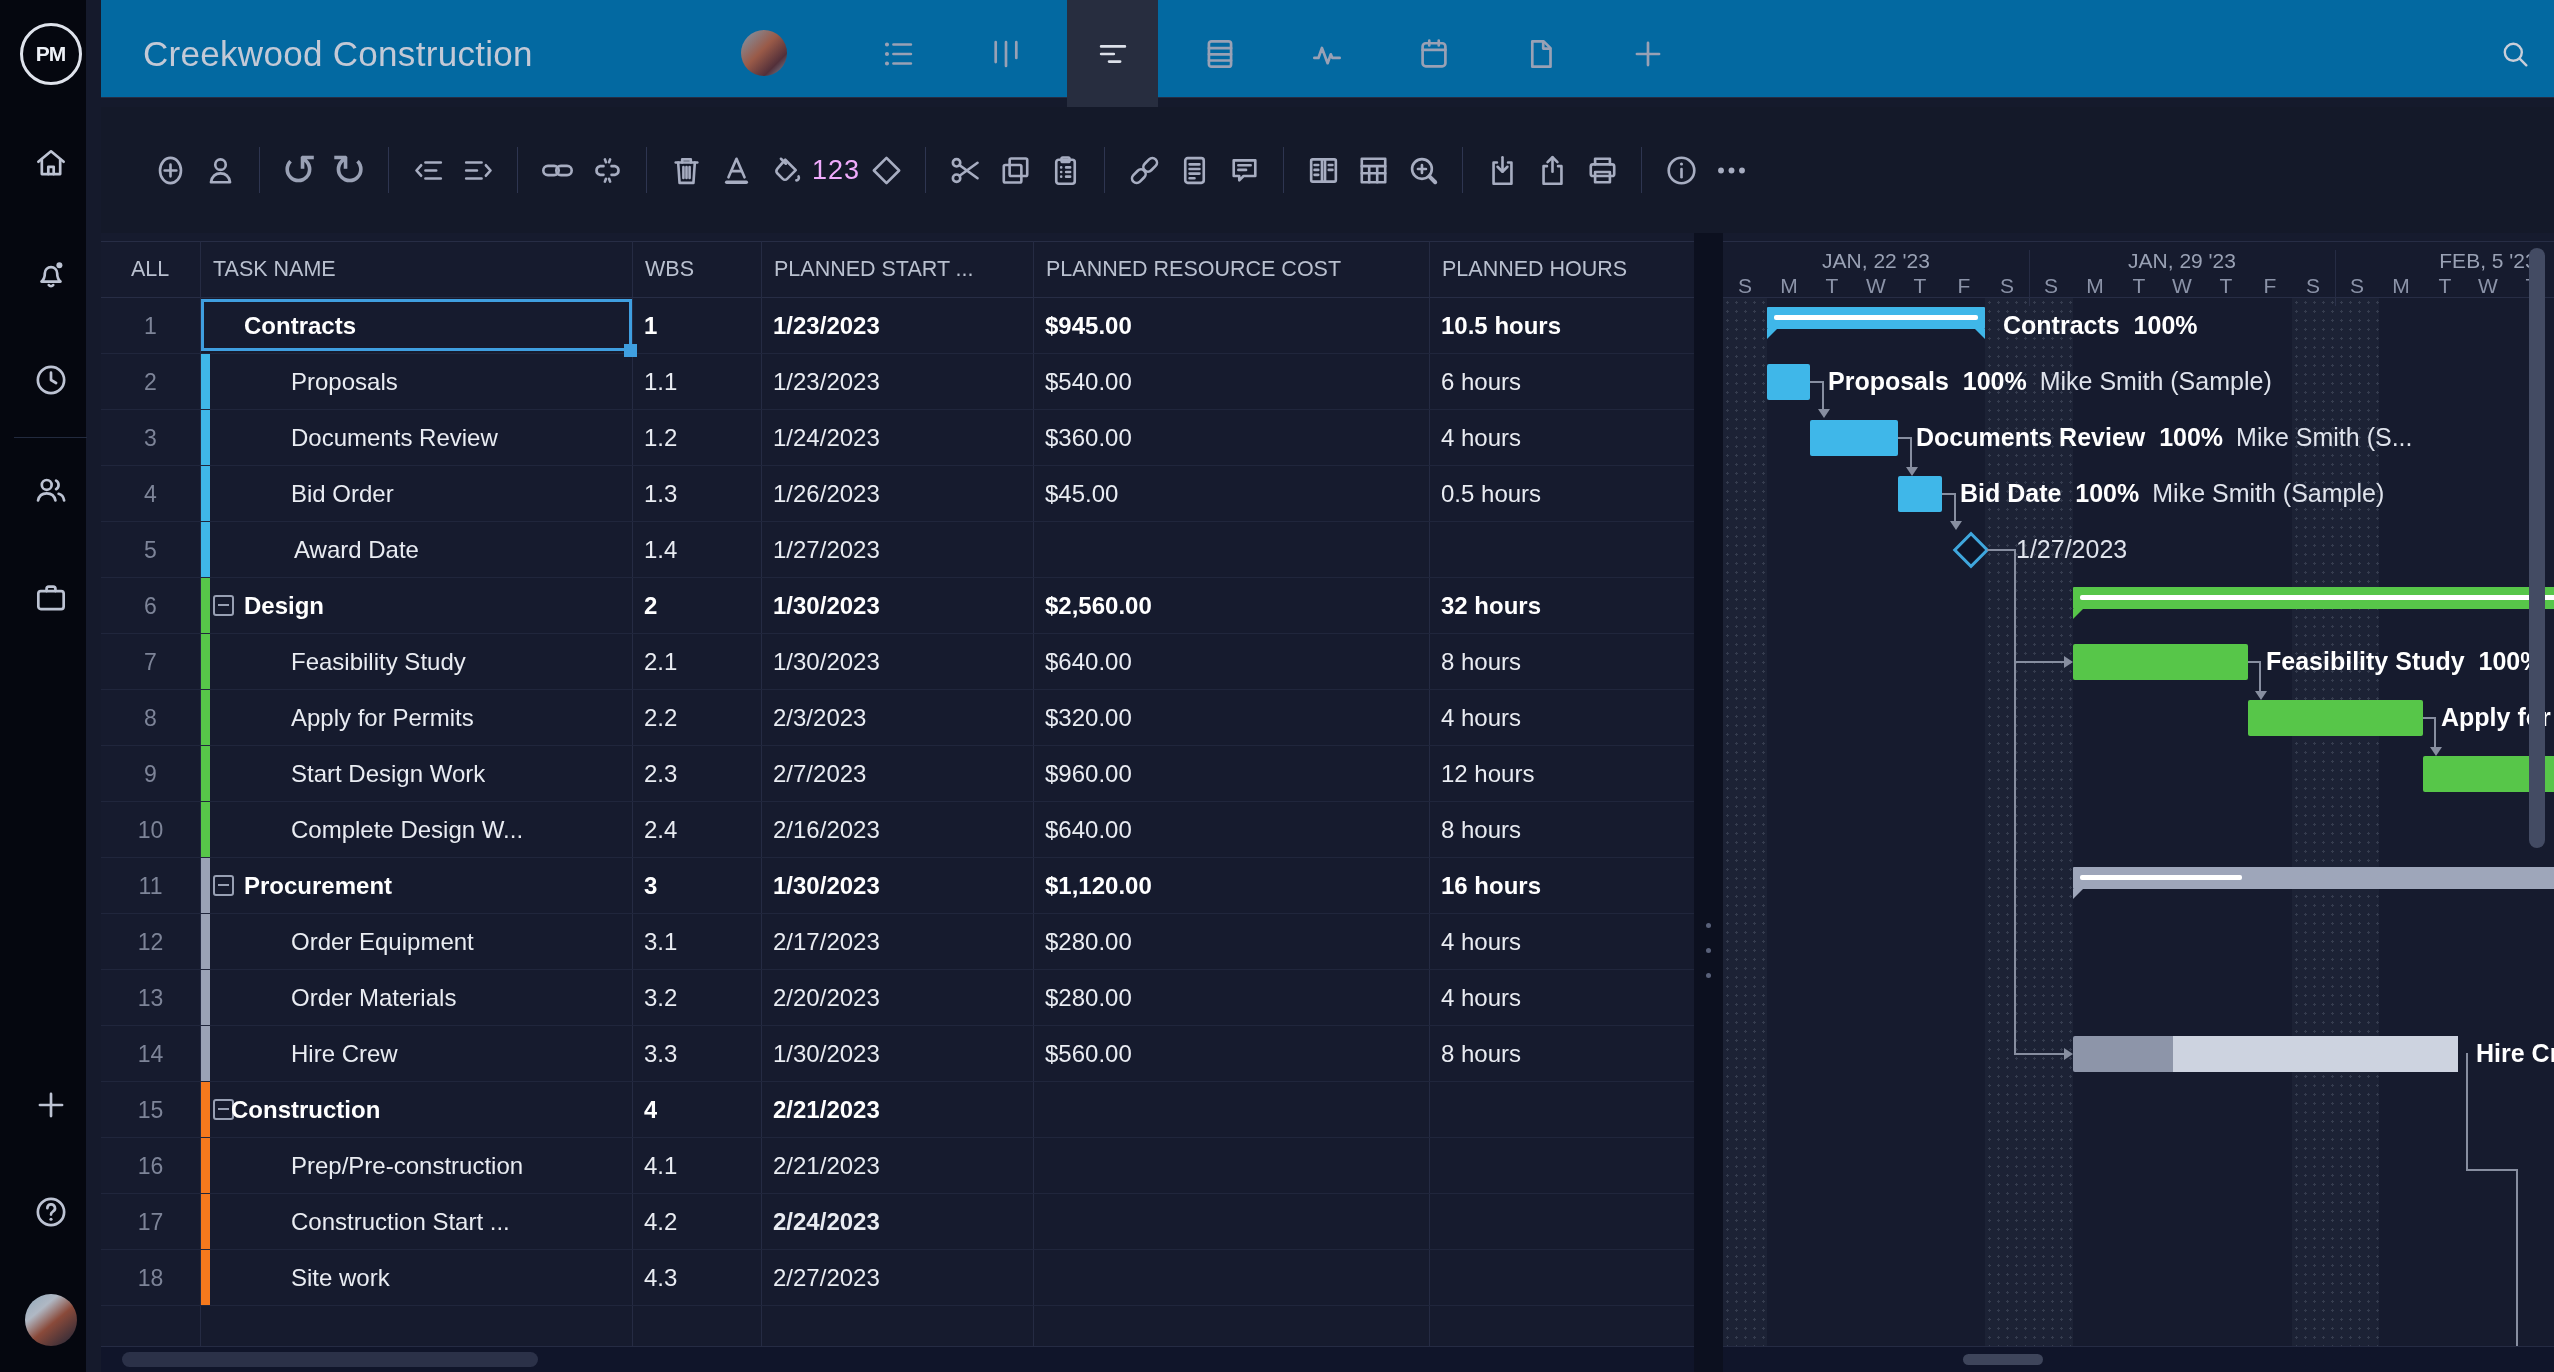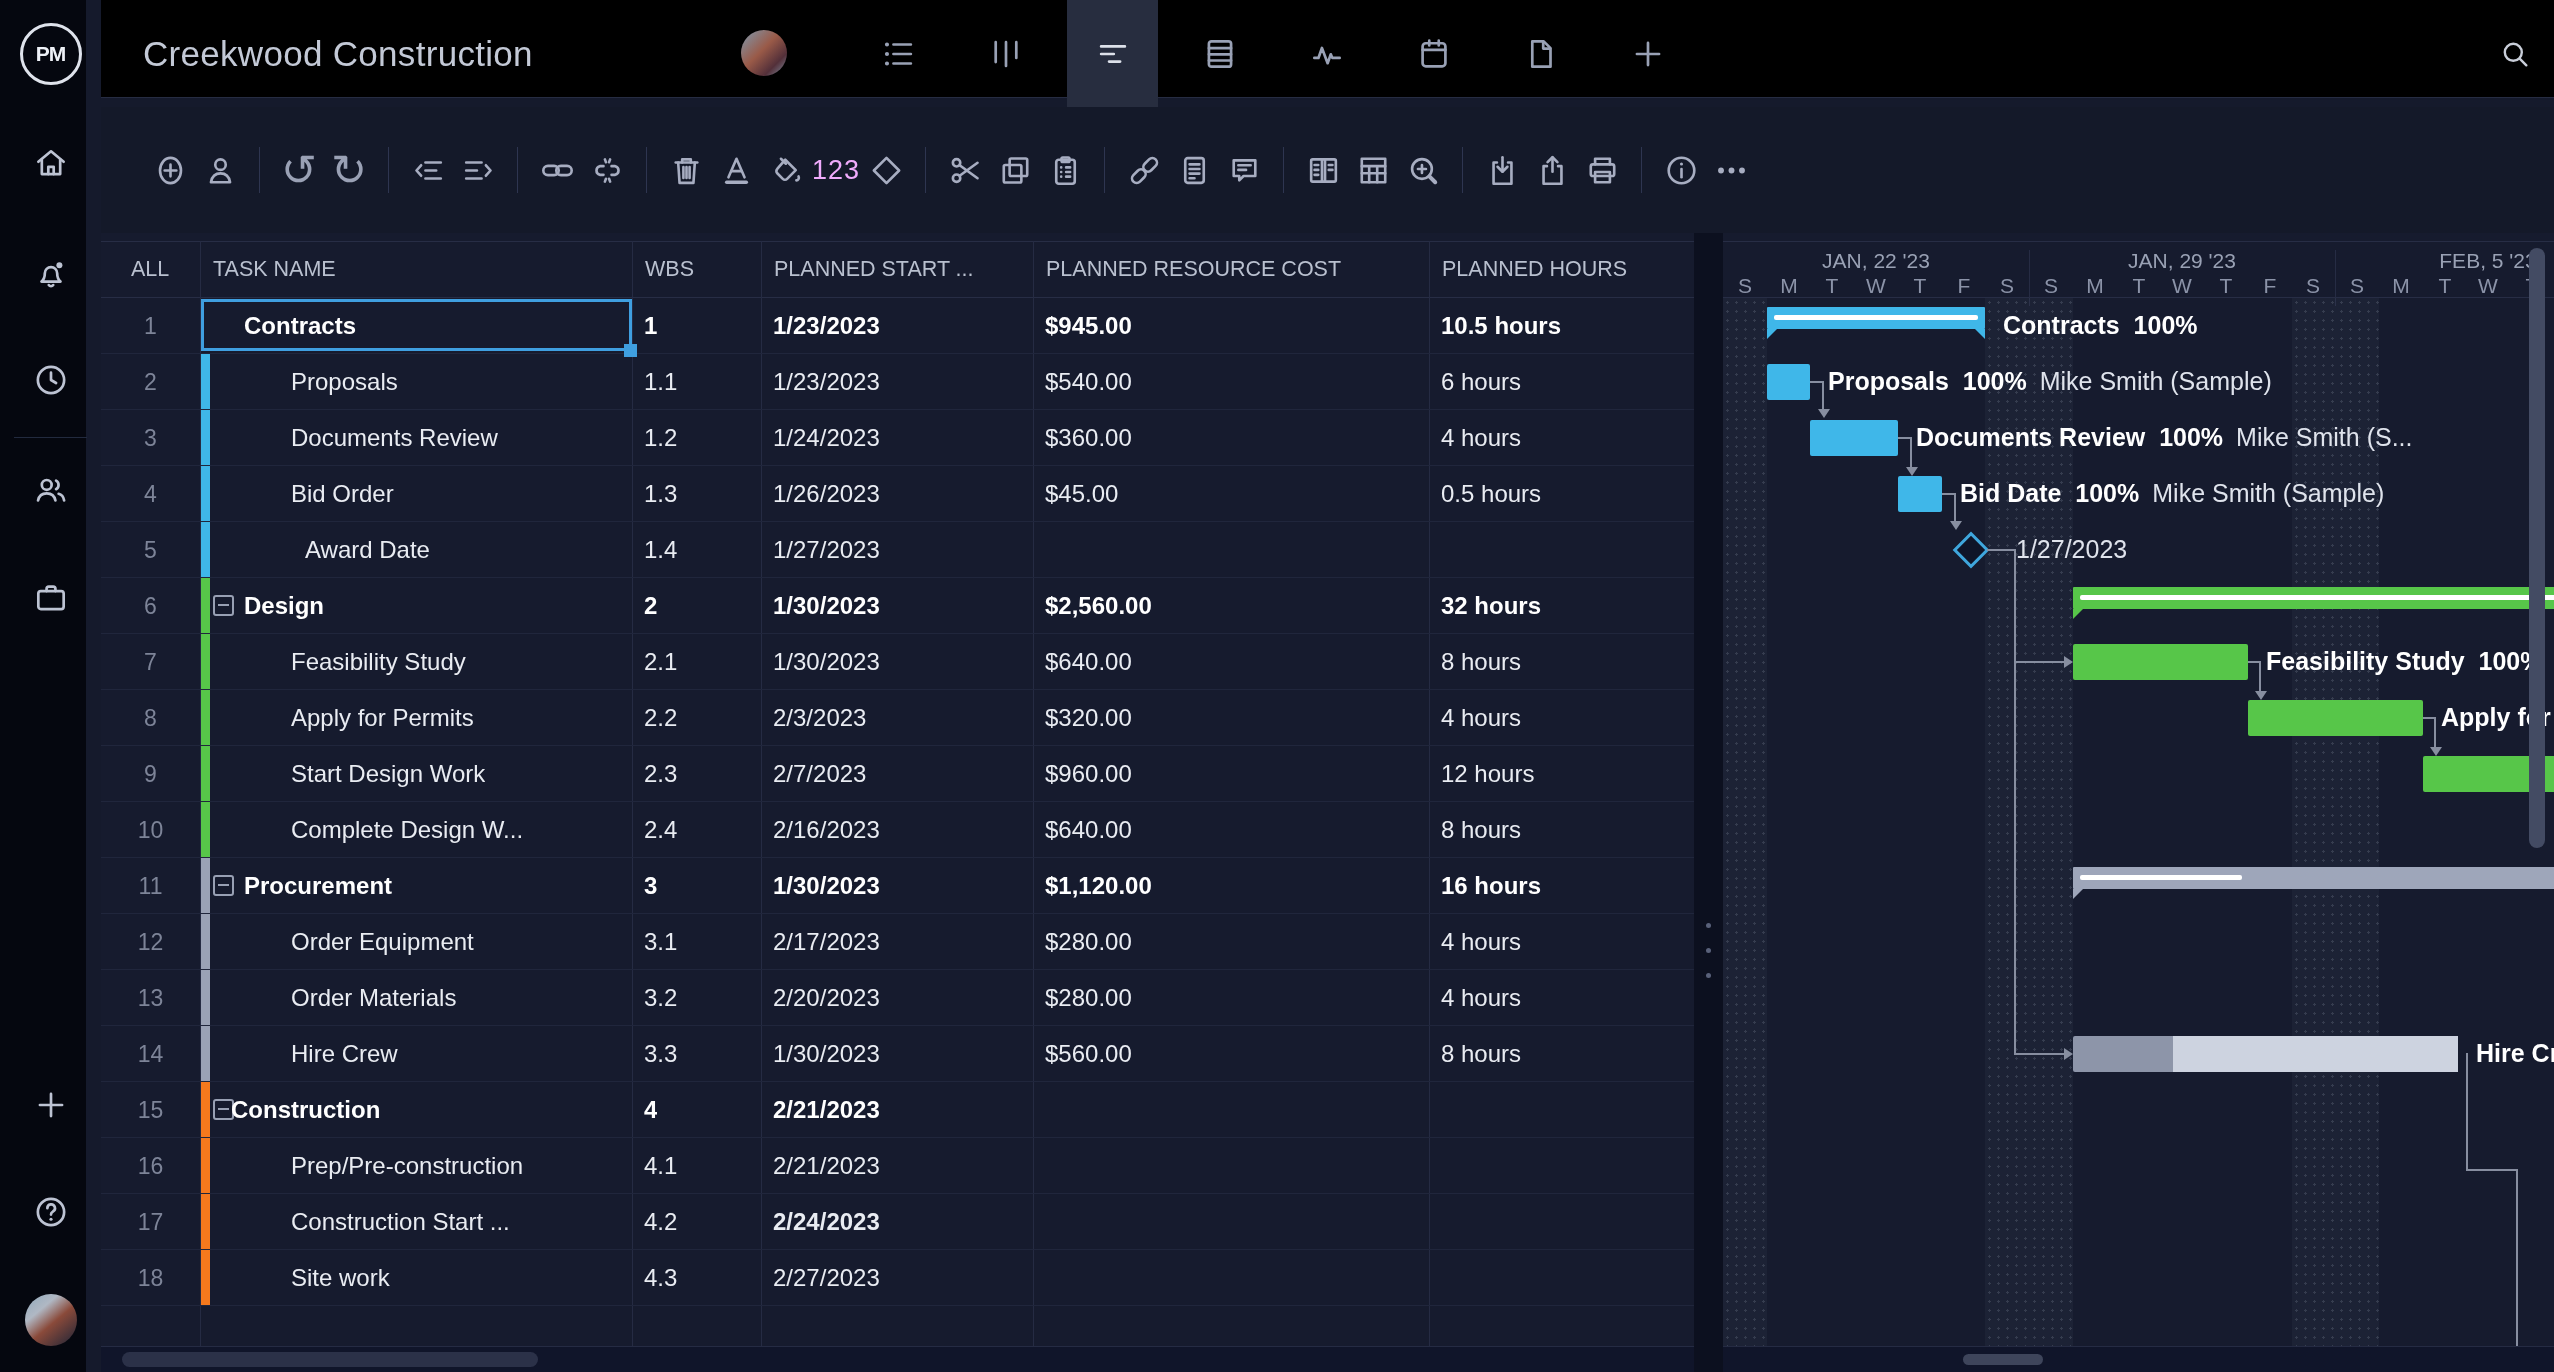--- a/index.html
+++ b/index.html
@@ -12,21 +12,21 @@
   .sidebar{position:absolute;left:0;top:0;width:86px;height:1372px;background:#05070f;}
   .side-slot{position:absolute;left:0;width:101px;display:flex;justify-content:center;align-items:center;color:#bdc3d3;}
   .logo{width:56px;height:56px;border:3px solid #dfe3ec;border-radius:50%;display:flex;align-items:center;justify-content:center;
         font-weight:700;font-size:21px;color:#eef1f7;letter-spacing:-1px;}
   .side-div{position:absolute;left:14px;width:73px;height:1px;background:#222a3e;}
   .avatar{border-radius:50%;}
   .av-grad1{background:linear-gradient(135deg,#7e9ab0 0%,#9a5a48 45%,#53303a 75%,#8293a5 100%);}
   .av-grad2{background:linear-gradient(140deg,#8fa8bb 0%,#b0b8c4 30%,#8a4a3a 55%,#403038 85%);}
 
   
-  .topbar{position:absolute;left:101px;top:0;width:2453px;height:98px;background:#000000;border-bottom:1px solid #262c42;box-sizing:border-box;}
+  .topbar{position:absolute;left:101px;top:0;width:2453px;height:98px;background:#0369a1;border-bottom:1px solid #262c42;box-sizing:border-box;}
   .title{position:absolute;left:42px;top:0;height:107px;line-height:107px;font-size:35px;color:#c3c9d6;letter-spacing:.3px;}
   .tabs{position:absolute;left:752px;top:0;height:107px;display:flex;}
   .tab{width:91px;height:107px;margin-right:16px;display:flex;align-items:center;justify-content:center;color:#99a1b5;}
   .tab.active{background:#272d3f;color:#dde1ea;}
   .searchbtn{position:absolute;left:2376px;top:0;width:76px;height:107px;display:flex;align-items:center;justify-content:center;color:#c9ced9;}
 
   
   .toolbar{position:absolute;left:101px;top:107px;width:2453px;height:126px;background:#141929;display:flex;align-items:center;
            padding-left:44px;box-sizing:border-box;}
   .tbtn{width:50px;height:50px;display:flex;align-items:center;justify-content:center;color:#a7adc1;flex:0 0 auto;}
@@ -429,21 +429,21 @@
           <div class="chip" style="background: rgb(63, 183, 233);"></div>
           <div class="ct" style="left: 190px;">Bid Order</div>
           <div class="ct" style="left: 543px;">1.3</div>
           <div class="ct" style="left: 672px;">1/26/2023</div>
           <div class="ct" style="left: 944px;">$45.00</div>
           <div class="ct" style="left: 1340px;">0.5 hours</div>
         </div>
         <div class="trow" style="top: 224px;">
           <div class="rnum">5</div>
           <div class="chip" style="background: rgb(63, 183, 233);"></div>
-          <div class="ct" style="left: 204px;">Award Date</div>
+          <div class="ct" style="left: 193px;">Award Date</div>
           <div class="ct" style="left: 543px;">1.4</div>
           <div class="ct" style="left: 672px;">1/27/2023</div>
         </div>
         <div class="trow bold" style="top: 280px;">
           <div class="rnum">6</div>
           <div class="chip" style="background: rgb(87, 198, 73);"></div>
           <div class="colbtn"></div>
           <div class="ct" style="left: 143px;">Design</div>
           <div class="ct" style="left: 543px;">2</div>
           <div class="ct" style="left: 672px;">1/30/2023</div>

